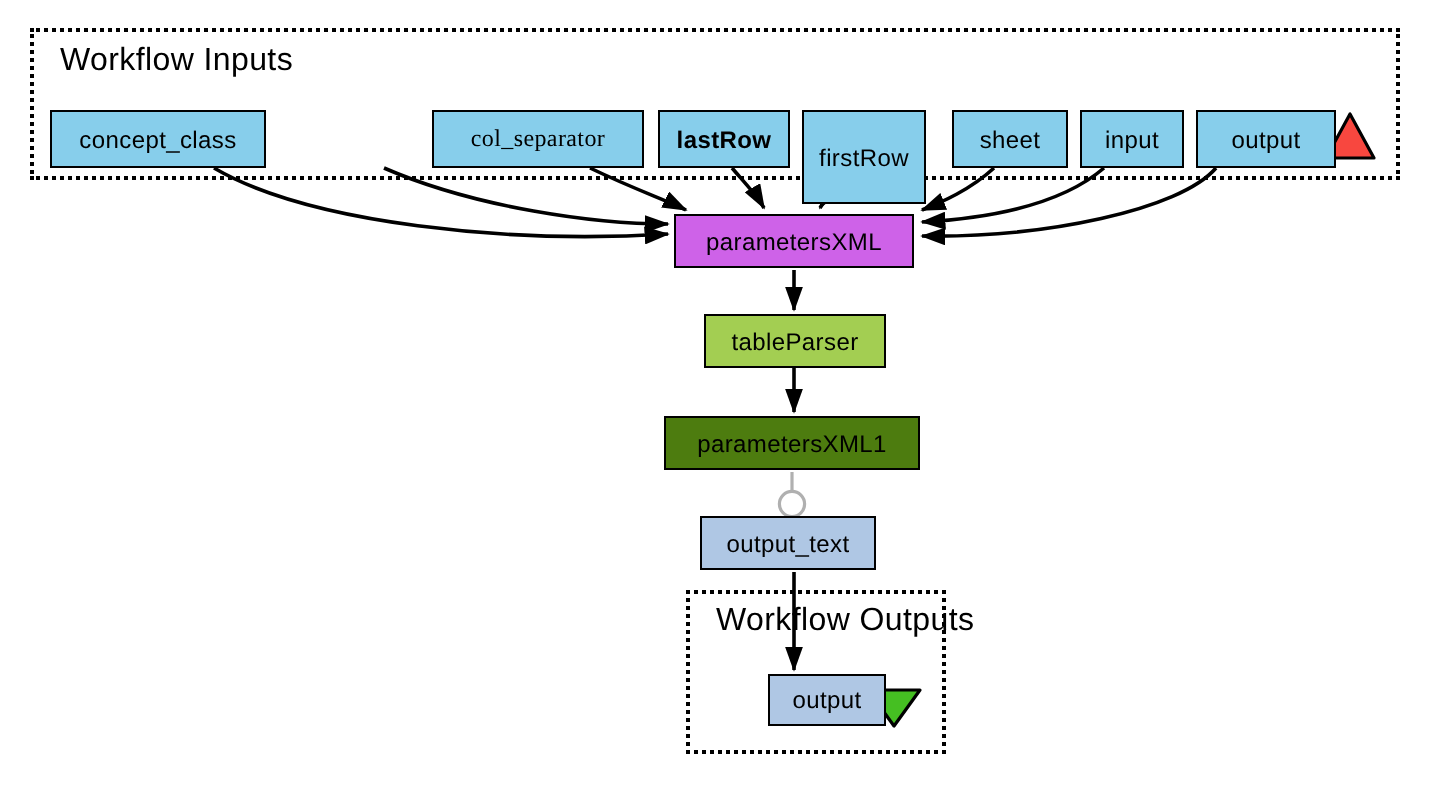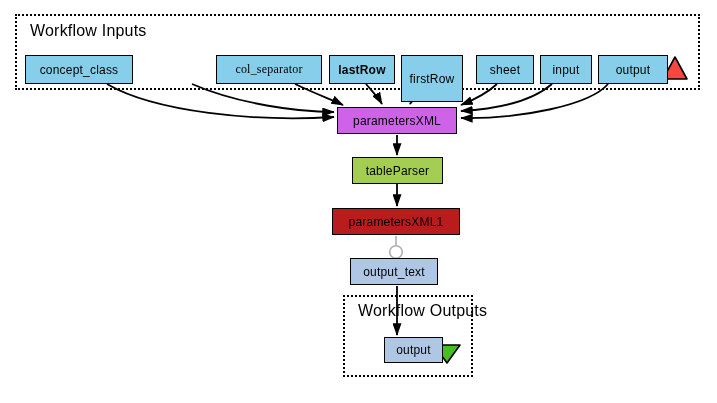--- a/index.html
+++ b/index.html
@@ -80,21 +80,21 @@
   <div class="node" style="left: 598px; top: 55px; width: 70px; height: 29px; background: rgb(135, 206, 235);">
     <span>output</span>
   </div>
 
   <div class="node" style="left: 337px; top: 107px; width: 120px; height: 27px; background: rgb(206, 98, 232);">
     <span>parametersXML</span>
   </div>
   <div class="node" style="left: 352px; top: 157px; width: 91px; height: 27px; background: rgb(163, 206, 82);">
     <span>tableParser</span>
   </div>
-  <div class="node" style="left: 332px; top: 208px; width: 128px; height: 27px; background: #b91c1c;">
+  <div class="node" style="left: 332px; top: 208px; width: 128px; height: 27px; background: #4d7c0f;">
     <span>parametersXML1</span>
   </div>
   <div class="node" style="left: 350px; top: 258px; width: 88px; height: 27px; background: rgb(175, 199, 228);">
     <span>output_text</span>
   </div>
 
   <div class="node" style="left: 368px; top: 337px; width: 59px; height: 26px; background: rgb(175, 199, 228); margin-left: 16px;">
     <span>output</span>
   </div>
 

